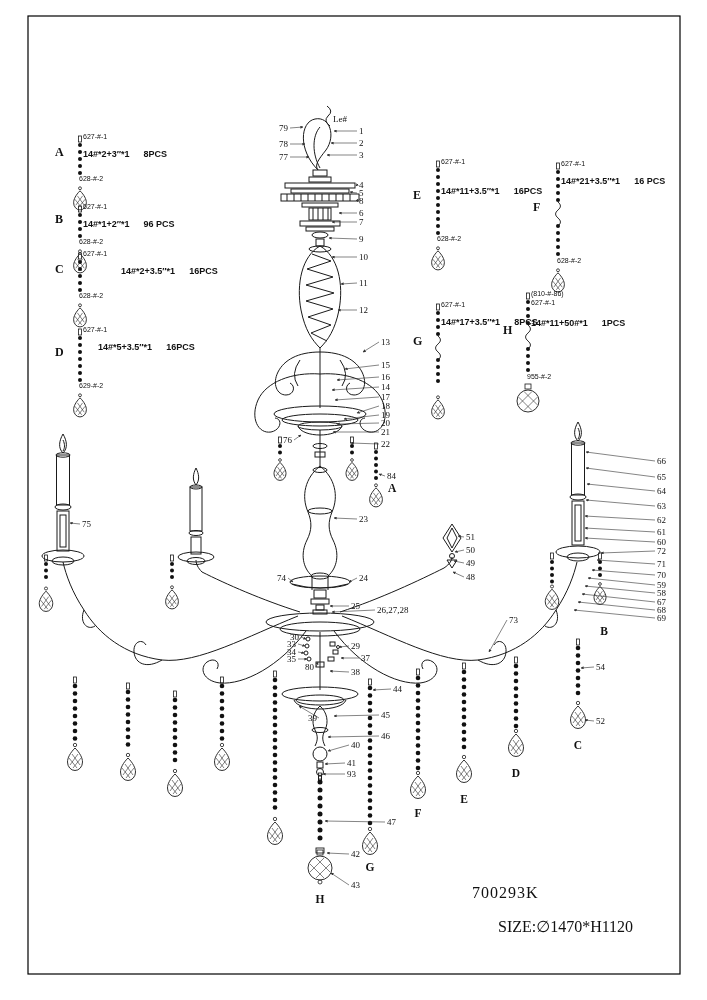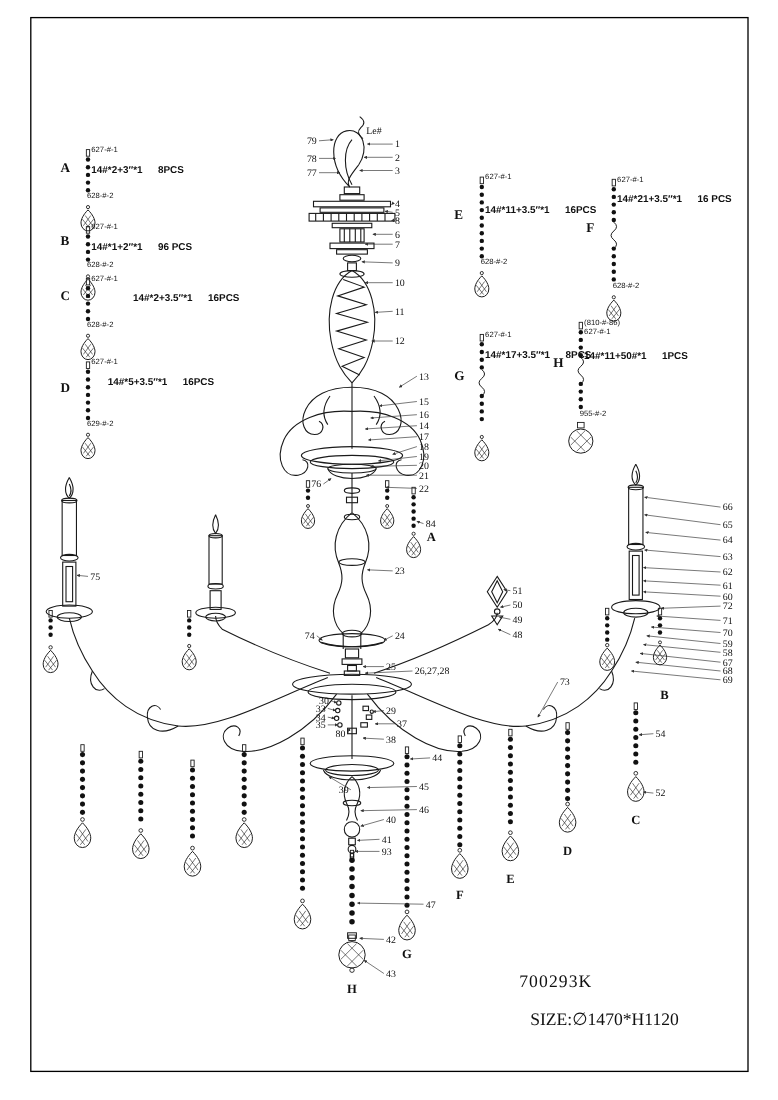--- a/index.html
+++ b/index.html
@@ -14,21 +14,21 @@
   .callout.letter{font:bold 11.5px "Liberation Serif",serif;}
   .bead{fill:#111;stroke:none;}
   .crystal{fill:#fff;stroke:#1a1a1a;stroke-width:.9;}
   .hatch{stroke:#1a1a1a;stroke-width:.55;fill:none;}
   .spec-block{position:absolute;}
   .spec-letter{position:absolute;font:bold 12px "Liberation Serif",serif;}
   .spec-code{position:absolute;font:7px "Liberation Sans",sans-serif;white-space:nowrap;}
   .spec-line{position:absolute;font:600 9px "Liberation Sans",sans-serif;white-space:nowrap;}
   .spec-qty{margin-left:14px;}
   .footer-model{position:absolute;left:472px;top:884px;font:16px "Liberation Serif",serif;letter-spacing:1px;}
-  .footer-size{position:absolute;left:482px;top:917px;font:16px "Liberation Serif",serif;}
+  .footer-size{position:absolute;left:498px;top:917px;font:16px "Liberation Serif",serif;}
 </style>
 </head>
 <body>
 
 <div class="page">
 
   <svg id="drawing" width="707" height="1000" viewBox="0 0 707 1000">
     <defs>
       <marker id="arr" viewBox="0 0 8 8" refX="7" refY="4" markerWidth="5" markerHeight="5" orient="auto">
         <path d="M0,0 L8,4 L0,8 z" fill="#333"></path>

